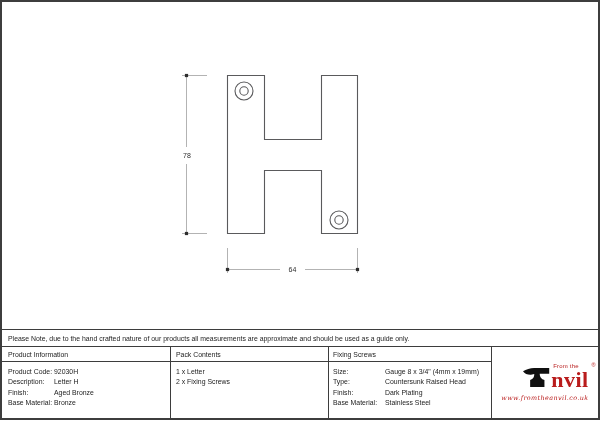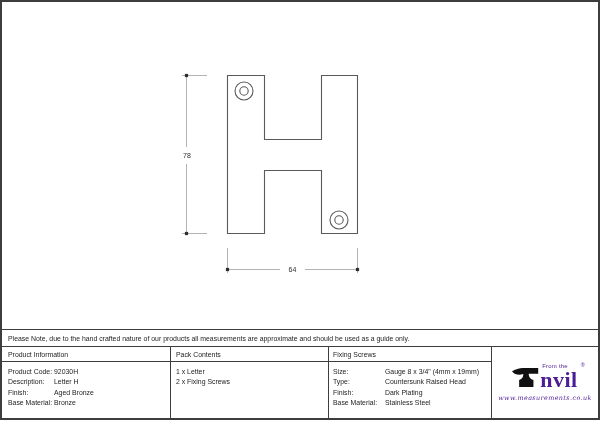--- a/index.html
+++ b/index.html
@@ -57,21 +57,21 @@
     line-height:10.4px;
     white-space:nowrap;
   }
   .kv { display:flex; }
   .kv .k { width:46px; flex-shrink:0; }
   .fixing .kv .k { width:52px; }
   .logo-cell {
     grid-column:4; grid-row:1 / 3;
     display:flex; align-items:center; justify-content:center;
   }
-  .logo { text-align:center; color:#4c1d95; }
+  .logo { text-align:right; color:#b91c1c; }
   .logo-main {
     position:relative;
     display:inline-flex; align-items:flex-end;
     height:25px;
   }
   .anvil-icon { width:27px; height:23px; display:block; }
   .logo-brand {
     font-family:"Liberation Serif","DejaVu Serif",serif;
     font-weight:bold;
     font-size:22px; line-height:18px;
@@ -189,19 +189,19 @@
       <div class="cell logo-cell">
         <div class="logo">
           <div class="logo-main">
             <svg class="anvil-icon" viewBox="0 0 34 26">
               <path fill="#101010" d="M0,5 C4,3.2 9,1 14,1 L33,1 L33,8.2 L21,8.2 C21,12.4 23,15 27,16.2 L27,25 L9,25 L9,16.2 C13,15 14.2,12.2 14.2,8.6 L10,9.4 C6,9.6 2,8.2 0,5 Z"></path>
             </svg>
             <span class="logo-brand">nvil</span>
             <span class="logo-fromthe">From the</span>
             <span class="logo-reg">®</span>
           </div>
-          <div class="logo-url">www.measurements.co.uk</div>
+          <div class="logo-url">www.fromtheanvil.co.uk</div>
         </div>
       </div>
 
     </div>
   </div>
 </div>
 
 </body></html>

